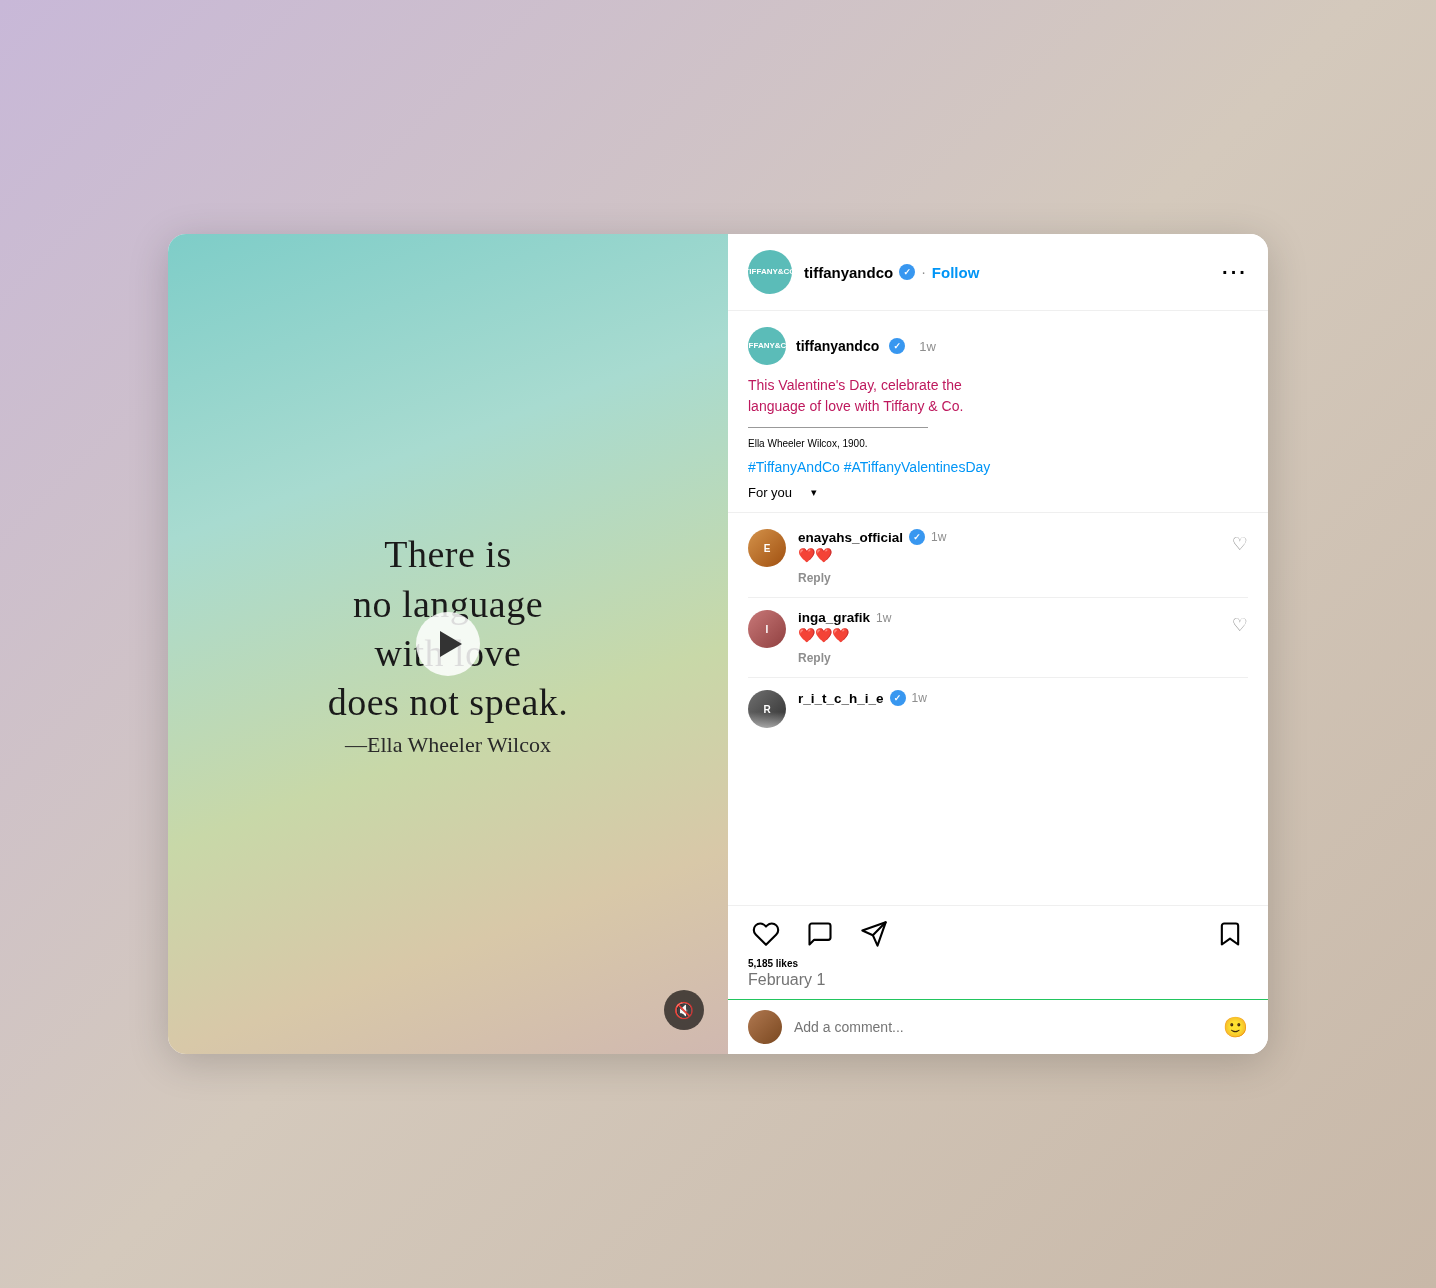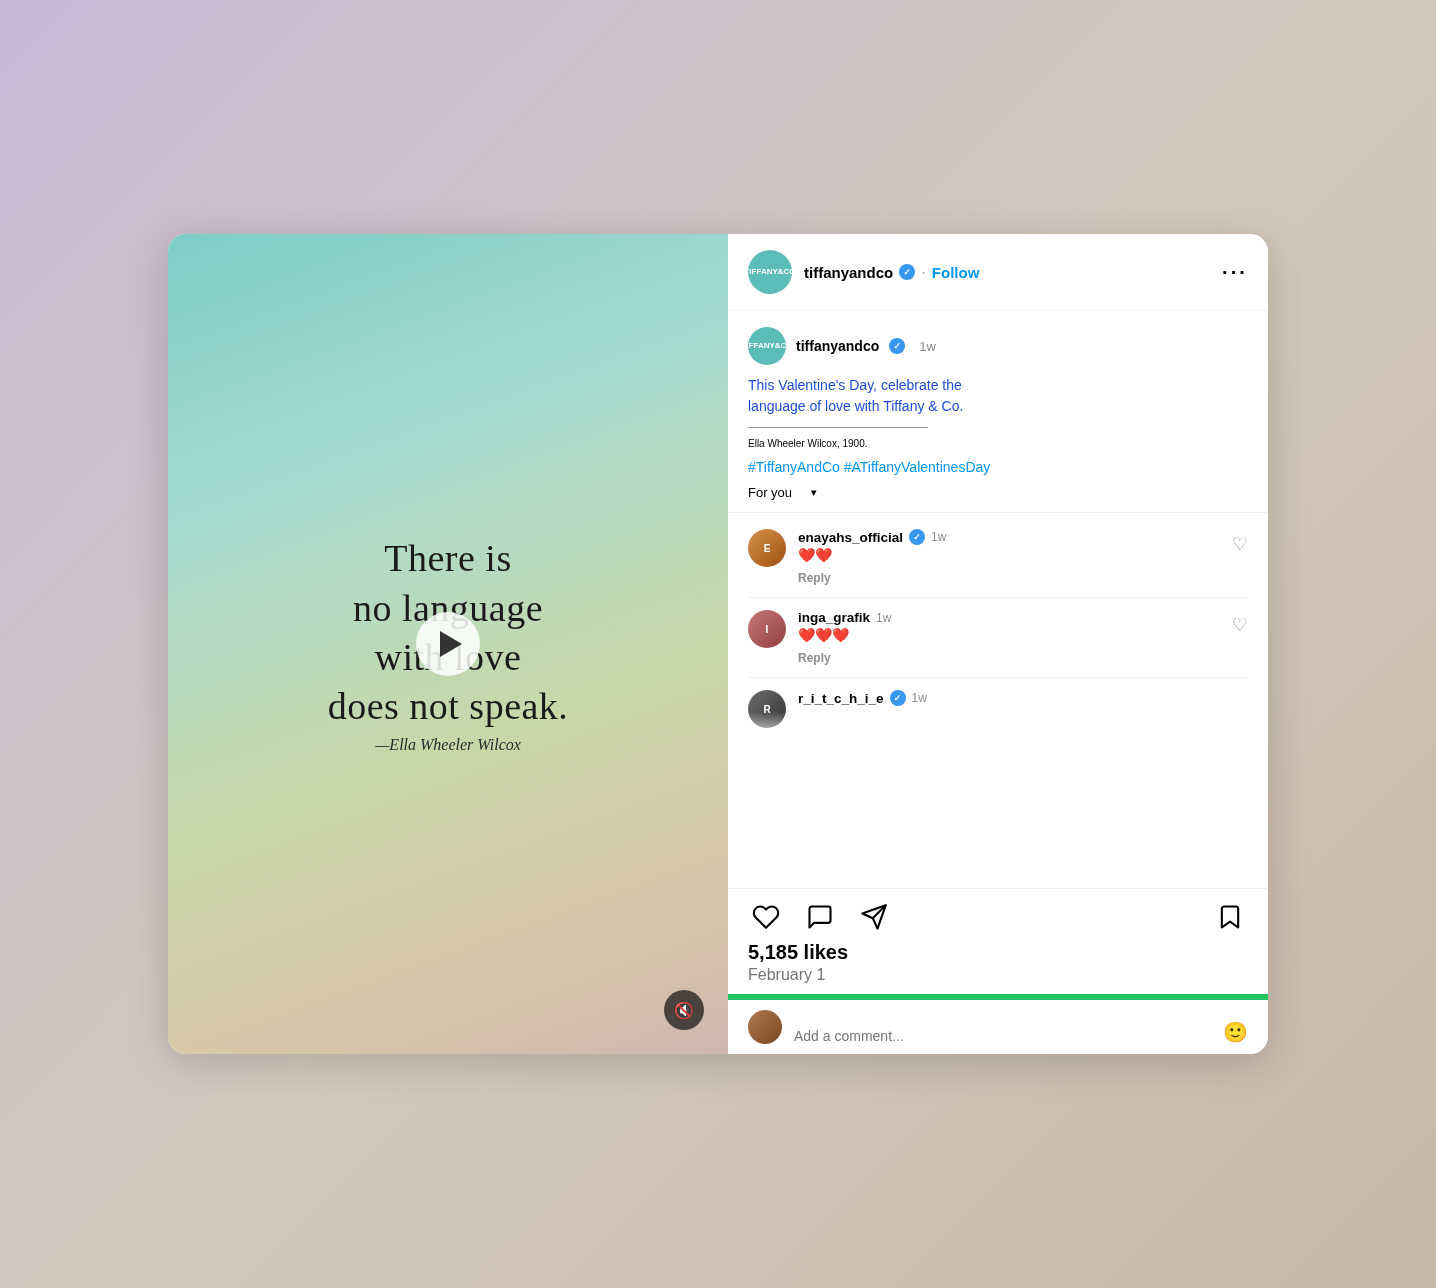--- a/index.html
+++ b/index.html
@@ -36,22 +36,21 @@
     }
     .video-text .main-quote {
       font-size: 38px;
       font-weight: 300;
       line-height: 1.3;
       letter-spacing: 0.5px;
       font-family: Georgia, 'Times New Roman', serif;
     }
     .video-text .attribution {
       margin-top: 4px;
-      font-size: 16px;
-      font-style: italic;
+      font-size: 22px;
       color: #2a2a2a;
       font-family: Georgia, serif;
     }
     .play-btn {
       position: absolute;
       width: 64px;
       height: 64px;
       background: rgba(255,255,255,0.85);
       border-radius: 50%;
       display: flex;
@@ -190,21 +189,21 @@
       font-size: 14px;
       color: #000;
     }
     .caption-time {
       font-size: 13px;
       color: #8e8e8e;
       margin-left: 4px;
     }
     .caption-text {
       font-size: 14px;
-      color: #1d4ed8;
+      color: #be185d;
       line-height: 1.5;
       margin-bottom: 8px;
     }
     .caption-divider {
       width: 180px;
       height: 1px;
       background: #999;
       margin: 10px 0;
     }
     .caption-author {
@@ -302,35 +301,35 @@
       padding: 4px;
       display: flex;
       align-items: center;
     }
     .action-icon {
       width: 28px;
       height: 28px;
     }
     .likes-count {
       font-weight: 600;
-      font-size: 20px;
+      font-size: 10px;
       color: #000;
       margin-bottom: 2px;
     }
     .post-date {
       font-size: 16px;
       color: #737373;
       margin-bottom: 6px;
     }
     
     .add-comment-row {
       display: flex;
-      align-items: flex-end;
+      align-items: center;
       padding: 10px 20px;
-      border-top: 6px solid #22c55e;
+      border-top: 1px solid #22c55e;
       gap: 12px;
     }
     .comment-input-avatar {
       width: 34px;
       height: 34px;
       border-radius: 50%;
       background: #c08060;
       flex-shrink: 0;
       display: flex;
       align-items: center;

